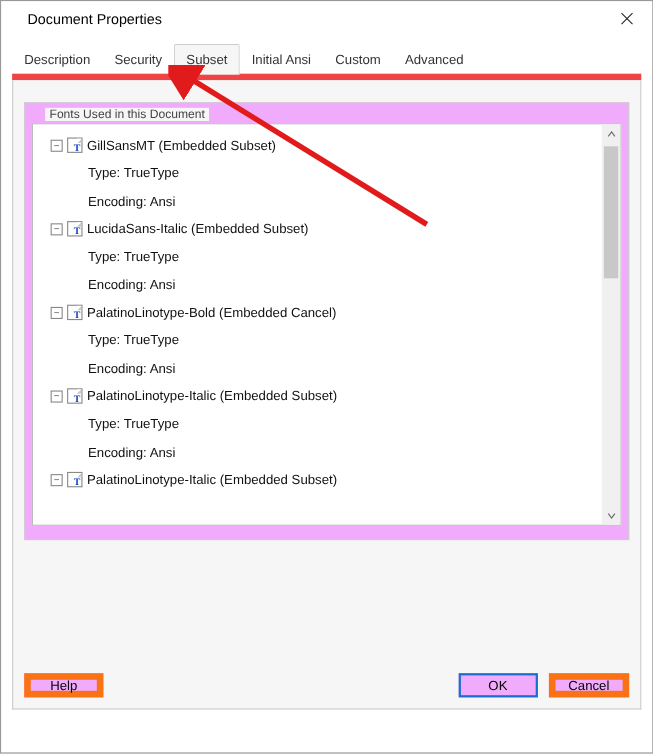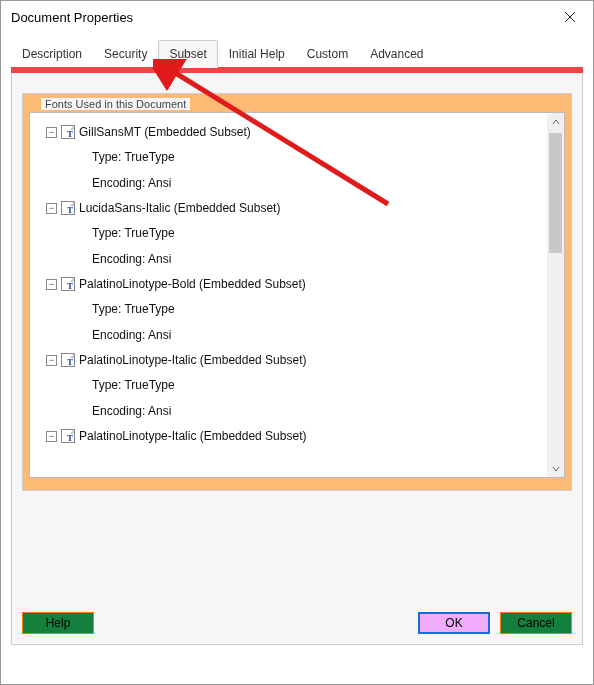--- a/index.html
+++ b/index.html
@@ -12,21 +12,21 @@
       height: 685px;
       border: 1px solid #999;
       position: relative;
       overflow: hidden;
     }
     .titlebar {
       height: 32px;
       display: flex;
       align-items: center;
       justify-content: space-between;
-      padding-left: 10px;
+      padding-left: 24px;
     }
     .titlebar-title {
       font-size: 13px;
       color: #000;
     }
     .close-btn {
       width: 46px;
       height: 32px;
       display: flex;
       align-items: center;
@@ -74,21 +74,21 @@
       font-size: 11px;
       color: #444;
       z-index: 2;
     }
     .tree-border {
       border: 1px solid #ccc;
       margin-top: 10px;
       padding: 18px 6px 6px 6px;
       height: 398px;
       position: relative;
-      background: #fdba74;
+      background: #f0abfc;
     }
     .tree-container {
       background: #fff;
       border: 1px solid #bbb;
       height: 366px;
       overflow: hidden;
       position: relative;
     }
     .tree-scroll {
       position: absolute;
@@ -167,39 +167,39 @@
       content: "";
       position: absolute;
       top: 0; right: 0;
       width: 4px; height: 4px;
       background: linear-gradient(135deg, #fff 50%, #ccc 50%);
     }
     .node-label {
       color: #111;
     }
     .child-row {
-      margin-left: 46px;
+      margin-left: 34px;
       line-height: 20px;
       margin-top: 6px;
       color: #111;
     }
     .button-bar {
       position: absolute;
       bottom: 10px;
       left: 10px;
       right: 10px;
       display: flex;
       align-items: center;
     }
     .btn {
       height: 22px;
       min-width: 72px;
       padding: 0 12px;
-      background: #15803d;
-      border: 1px solid #f97316;
+      background: #f0abfc;
+      border: 6px solid #f97316;
       font-size: 12px;
       display: flex;
       align-items: center;
       justify-content: center;
       cursor: default;
     }
     .btn.primary {
       border: 2px solid #1a6dd0;
       background: #f0abfc;
     }
@@ -224,21 +224,21 @@
         <line x1="11" y1="1" x2="1" y2="11"></line>
       </svg>
   </div>
 </div>
 
 <div class="content">
   <div class="tabs">
     <div class="tab">Description</div>
     <div class="tab">Security</div>
     <div class="tab active">Subset</div>
-    <div class="tab">Initial Help</div>
+    <div class="tab">Initial Ansi</div>
     <div class="tab">Custom</div>
     <div class="tab">Advanced</div>
   </div>
 
   <div class="panel">
     <div class="tree-border">
       <div class="fieldset-label">Fonts Used in this Document</div>
       <div class="tree-container">
         <div class="tree-scroll">
 
@@ -259,21 +259,21 @@
               <div class="node-label">LucidaSans-Italic (Embedded Subset)</div>
             </div>
             <div class="child-row">Type: TrueType</div>
             <div class="child-row">Encoding: Ansi</div>
           </div>
 
           <div class="font-node">
             <div class="node-row">
               <div class="expander">−</div>
               <div class="font-icon"></div>
-              <div class="node-label">PalatinoLinotype-Bold (Embedded Subset)</div>
+              <div class="node-label">PalatinoLinotype-Bold (Embedded Cancel)</div>
             </div>
             <div class="child-row">Type: TrueType</div>
             <div class="child-row">Encoding: Ansi</div>
           </div>
 
           <div class="font-node">
             <div class="node-row">
               <div class="expander">−</div>
               <div class="font-icon"></div>
               <div class="node-label">PalatinoLinotype-Italic (Embedded Subset)</div>

